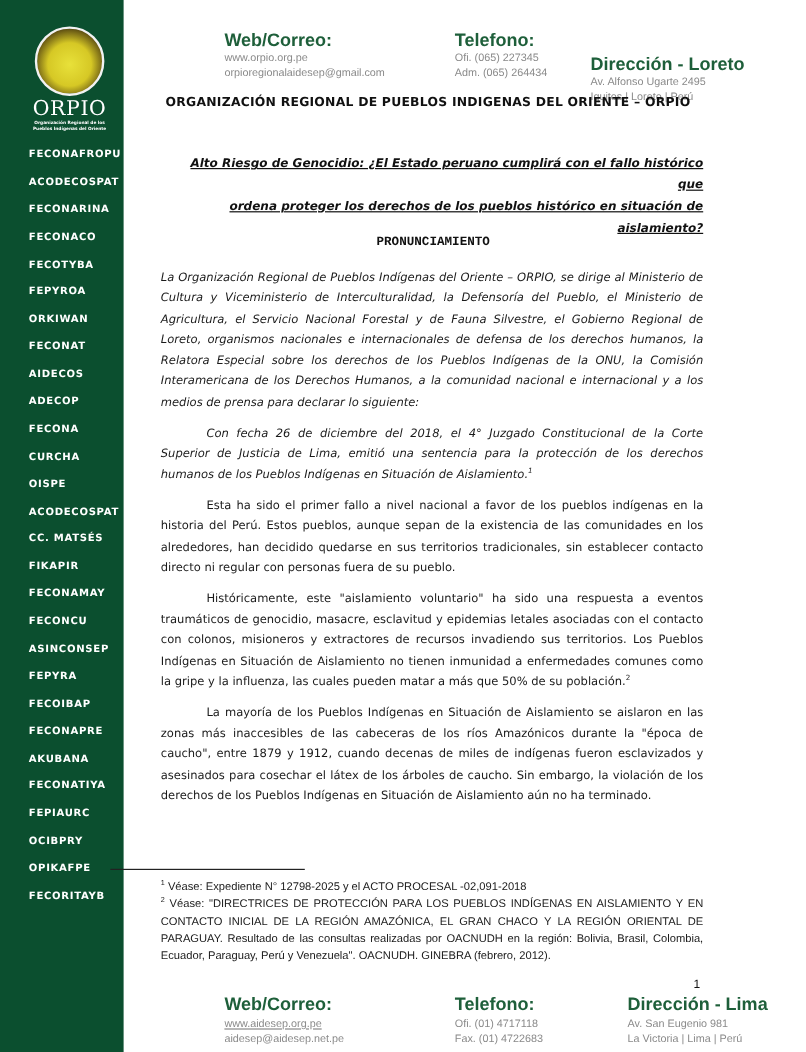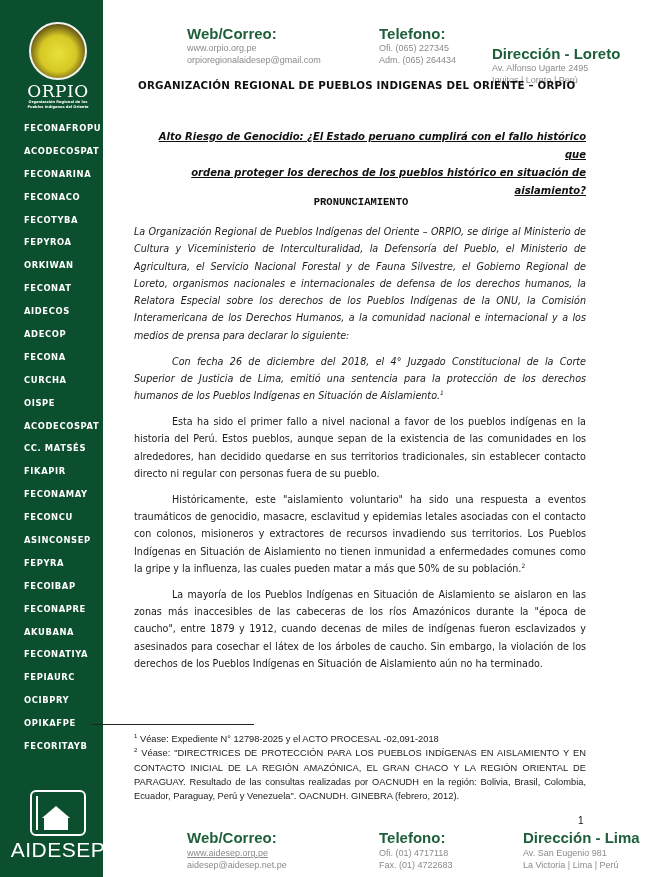--- a/index.html
+++ b/index.html
@@ -72,28 +72,20 @@
     <li>FECOIBAP</li>
     <li>FECONAPRE</li>
     <li>AKUBANA</li>
     <li>FECONATIYA</li>
     <li>FEPIAURC</li>
     <li>OCIBPRY</li>
     <li>OPIKAFPE</li>
     <li>FECORITAYB</li>
   </ul>
 
-  <div class="aidesep-logo">
-    <div class="aidesep-frame">
-      <div class="palm"></div>
-      <div class="roof"></div>
-      <div class="house"></div>
-    </div>
-    <div class="aidesep-name">AIDESEP</div>
-  </div>
 </div>
 
 <div class="hdr-col" style="left:187px; top:27px;">
   <div class="hdr-title">Web/Correo:</div>
   <div class="hdr-line" style="margin-top:2px;">www.orpio.org.pe</div>
   <div class="hdr-line">orpioregionalaidesep@gmail.com</div>
 </div>
 <div class="hdr-col" style="left:379px; top:27px;">
   <div class="hdr-title">Telefono:</div>
   <div class="hdr-line" style="margin-top:2px;">Ofi. (065) 227345</div>

